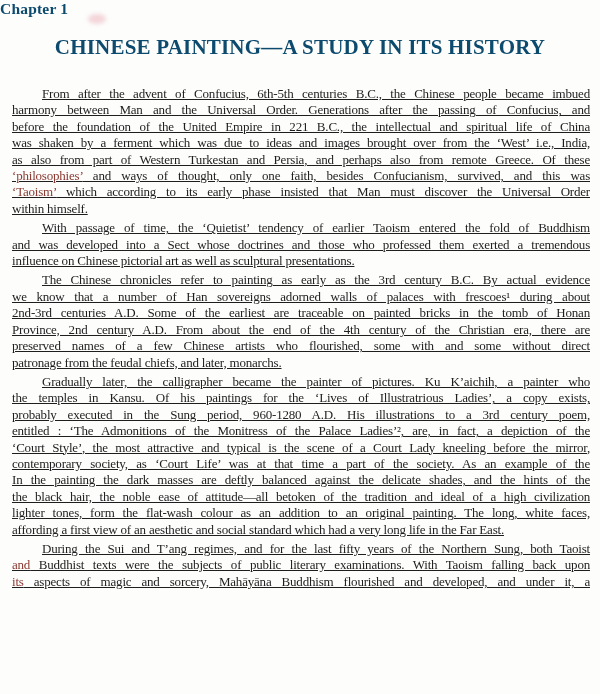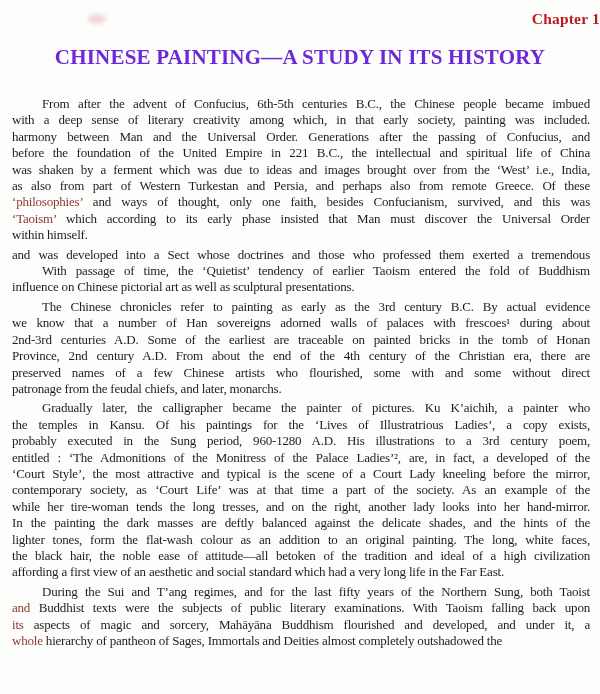--- a/index.html
+++ b/index.html
@@ -20,37 +20,37 @@
     position: absolute;
     left: 88px;
     top: 14px;
     width: 18px;
     height: 10px;
     background: rgba(228, 148, 158, 0.38);
     border-radius: 50%;
     filter: blur(2px);
   }
   .chapter-label {
-    margin-top: 10px;
-    text-align: right;
+    text-align: left;
     font-size: 15.5px;
     font-weight: bold;
-    color: #b91c1c;
+    color: #0c4a6e;
     letter-spacing: 0.2px;
   }
   .page-title {
     margin-top: 17px;
     text-align: center;
     font-size: 21px;
     font-weight: bold;
-    color: #6d28d9;
+    color: #0c4a6e;
     letter-spacing: 0.2px;
   }
   .text-block {
     margin: 26px 10px 6px 12px;
+    text-decoration: underline;
   }
   .paragraph {
     margin: 0 0 3px 0;
   }
   .line {
     font-size: 13px;
     line-height: 16.4px;
     letter-spacing: -0.2px;
     text-align: justify;
     text-align-last: justify;
@@ -69,55 +69,52 @@
 </head>
 <body>
 
 <div class="page">
   <div class="scan-smudge"></div>
   <div class="chapter-label">Chapter 1</div>
   <h1 class="page-title" style="margin-bottom:0;">CHINESE PAINTING—A STUDY IN ITS HISTORY</h1>
   <div class="text-block" id="text-block" style="--tint: #8a3a32;">
       <div class="paragraph">
         <div class="line first">From after the advent of Confucius, 6th-5th centuries B.C., the Chinese people became imbued</div>
-        <div class="line">with a deep sense of literary creativity among which, in that early society, painting was included.</div>
         <div class="line">harmony between Man and the Universal Order. Generations after the passing of Confucius, and</div>
         <div class="line">before the foundation of the United Empire in 221 B.C., the intellectual and spiritual life of China</div>
         <div class="line">was shaken by a ferment which was due to ideas and images brought over from the ‘West’ i.e., India,</div>
         <div class="line">as also from part of Western Turkestan and Persia, and perhaps also from remote Greece. Of these</div>
         <div class="line"><span class="tint">‘philosophies’</span> and ways of thought, only one faith, besides Confucianism, survived, and this was</div>
         <div class="line"><span class="tint">‘Taoism’</span> which according to its early phase insisted that Man must discover the Universal Order</div>
         <div class="line last">within himself.</div>
       </div>
       <div class="paragraph">
+        <div class="line first">With passage of time, the ‘Quietist’ tendency of earlier Taoism entered the fold of Buddhism</div>
         <div class="line">and was developed into a Sect whose doctrines and those who professed them exerted a tremendous</div>
-        <div class="line first">With passage of time, the ‘Quietist’ tendency of earlier Taoism entered the fold of Buddhism</div>
         <div class="line last">influence on Chinese pictorial art as well as sculptural presentations.</div>
       </div>
       <div class="paragraph">
         <div class="line first">The Chinese chronicles refer to painting as early as the 3rd century B.C. By actual evidence</div>
         <div class="line">we know that a number of Han sovereigns adorned walls of palaces with frescoes¹ during about</div>
         <div class="line">2nd-3rd centuries A.D. Some of the earliest are traceable on painted bricks in the tomb of Honan</div>
         <div class="line">Province, 2nd century A.D. From about the end of the 4th century of the Christian era, there are</div>
         <div class="line">preserved names of a few Chinese artists who flourished, some with and some without direct</div>
         <div class="line last">patronage from the feudal chiefs, and later, monarchs.</div>
       </div>
       <div class="paragraph">
         <div class="line first">Gradually later, the calligrapher became the painter of pictures. Ku K’aichih, a painter who</div>
         <div class="line">the temples in Kansu. Of his paintings for the ‘Lives of Illustratrious Ladies’, a copy exists,</div>
         <div class="line">probably executed in the Sung period, 960-1280 A.D. His illustrations to a 3rd century poem,</div>
-        <div class="line">entitled : ‘The Admonitions of the Monitress of the Palace Ladies’², are, in fact, a developed of the</div>
+        <div class="line">entitled : ‘The Admonitions of the Monitress of the Palace Ladies’², are, in fact, a depiction of the</div>
         <div class="line">‘Court Style’, the most attractive and typical is the scene of a Court Lady kneeling before the mirror,</div>
         <div class="line">contemporary society, as ‘Court Life’ was at that time a part of the society. As an example of the</div>
-        <div class="line">while her tire-woman tends the long tresses, and on the right, another lady looks into her hand-mirror.</div>
         <div class="line">In the painting the dark masses are deftly balanced against the delicate shades, and the hints of the</div>
+        <div class="line">the black hair, the noble ease of attitude—all betoken of the tradition and ideal of a high civilization</div>
         <div class="line">lighter tones, form the flat-wash colour as an addition to an original painting. The long, white faces,</div>
-        <div class="line">the black hair, the noble ease of attitude—all betoken of the tradition and ideal of a high civilization</div>
         <div class="line last">affording a first view of an aesthetic and social standard which had a very long life in the Far East.</div>
       </div>
       <div class="paragraph">
         <div class="line first">During the Sui and T’ang regimes, and for the last fifty years of the Northern Sung, both Taoist</div>
         <div class="line"><span class="tint">and</span> Buddhist texts were the subjects of public literary examinations. With Taoism falling back upon</div>
         <div class="line"><span class="tint">its</span> aspects of magic and sorcery, Mahāyāna Buddhism flourished and developed, and under it, a</div>
-        <div class="line last"><span class="tint">whole</span> hierarchy of pantheon of Sages, Immortals and Deities almost completely outshadowed the</div>
       </div>
     </div>
 </div>
 
 </body></html>

